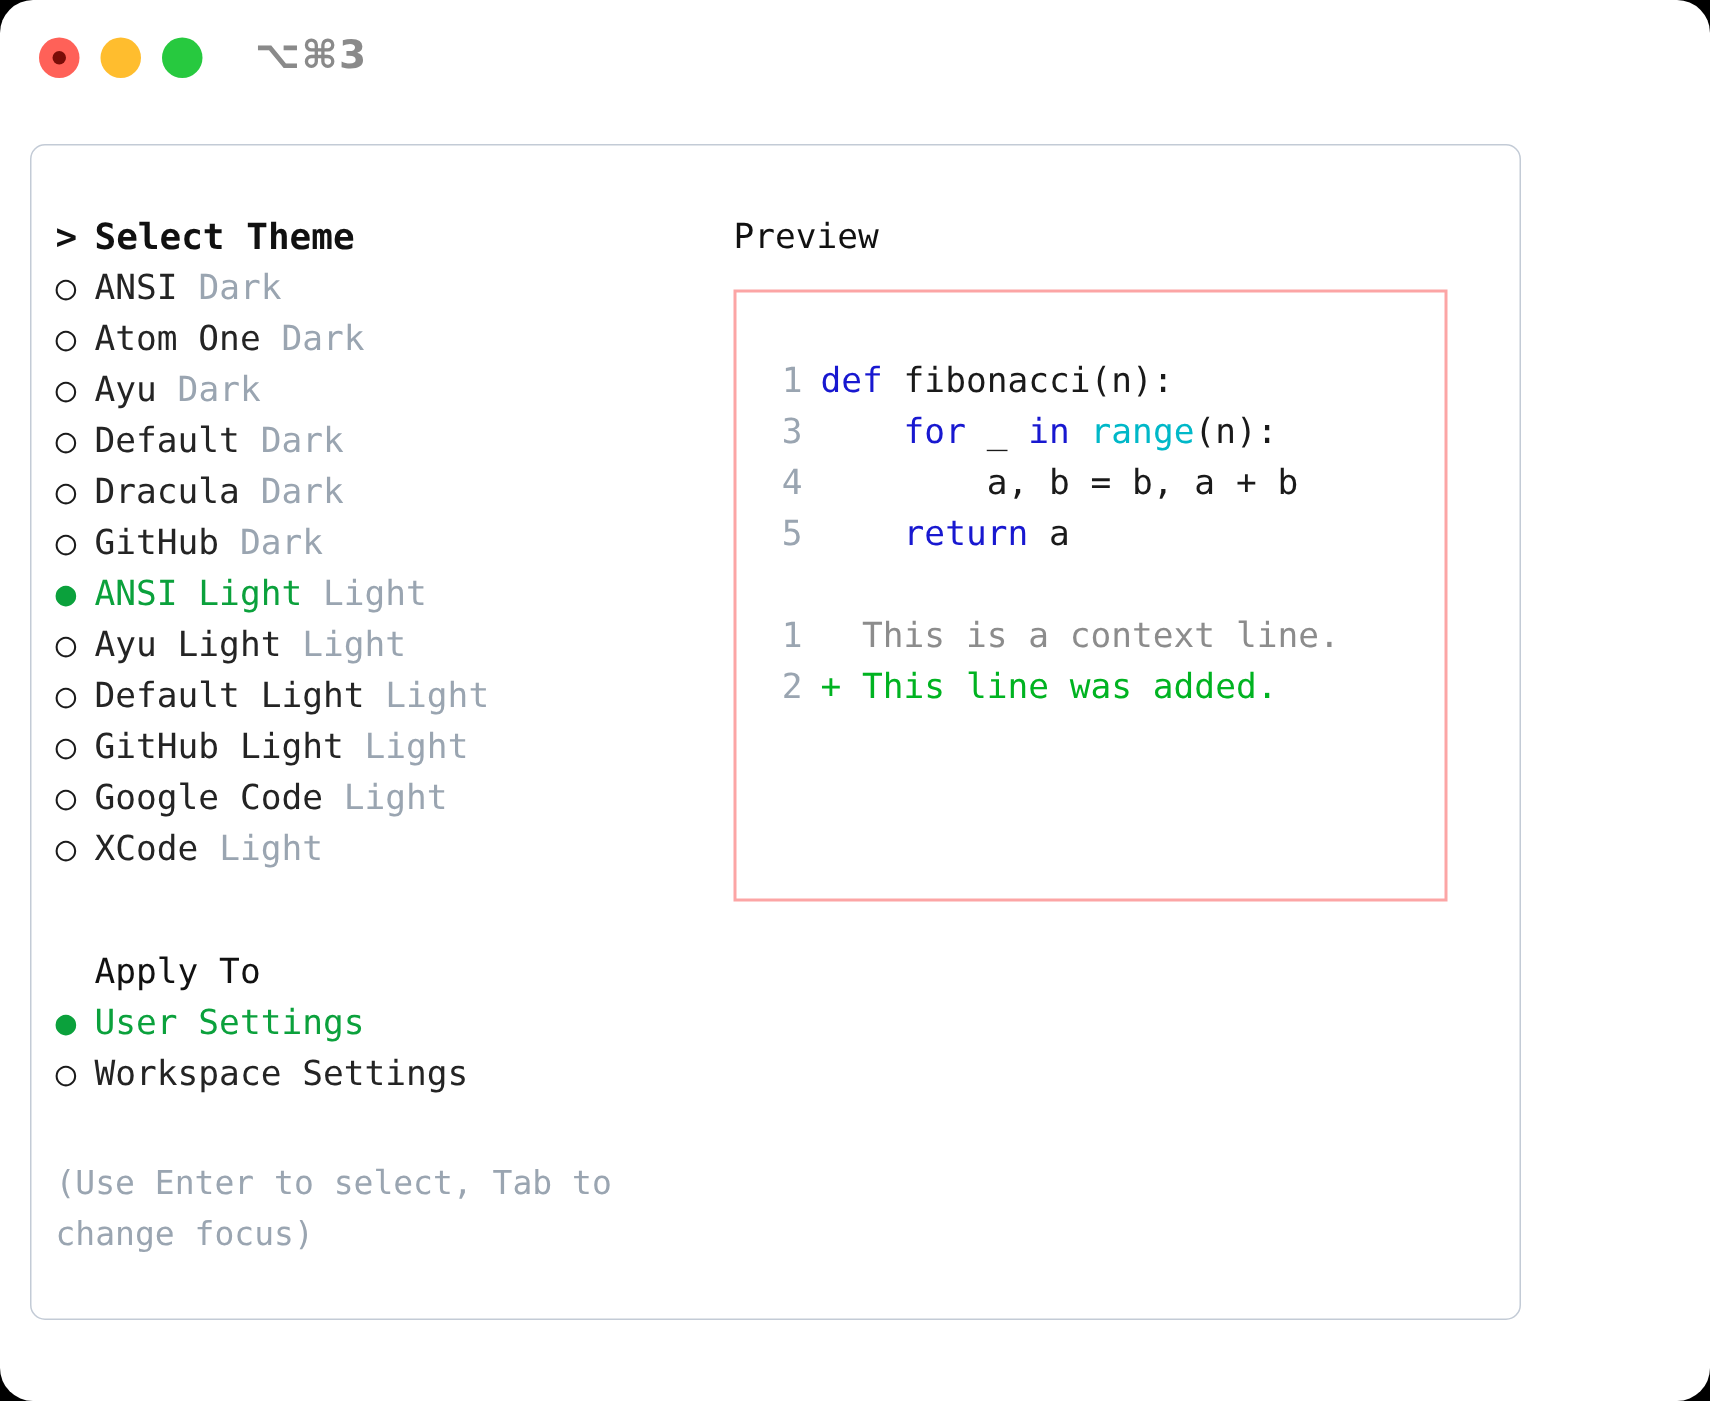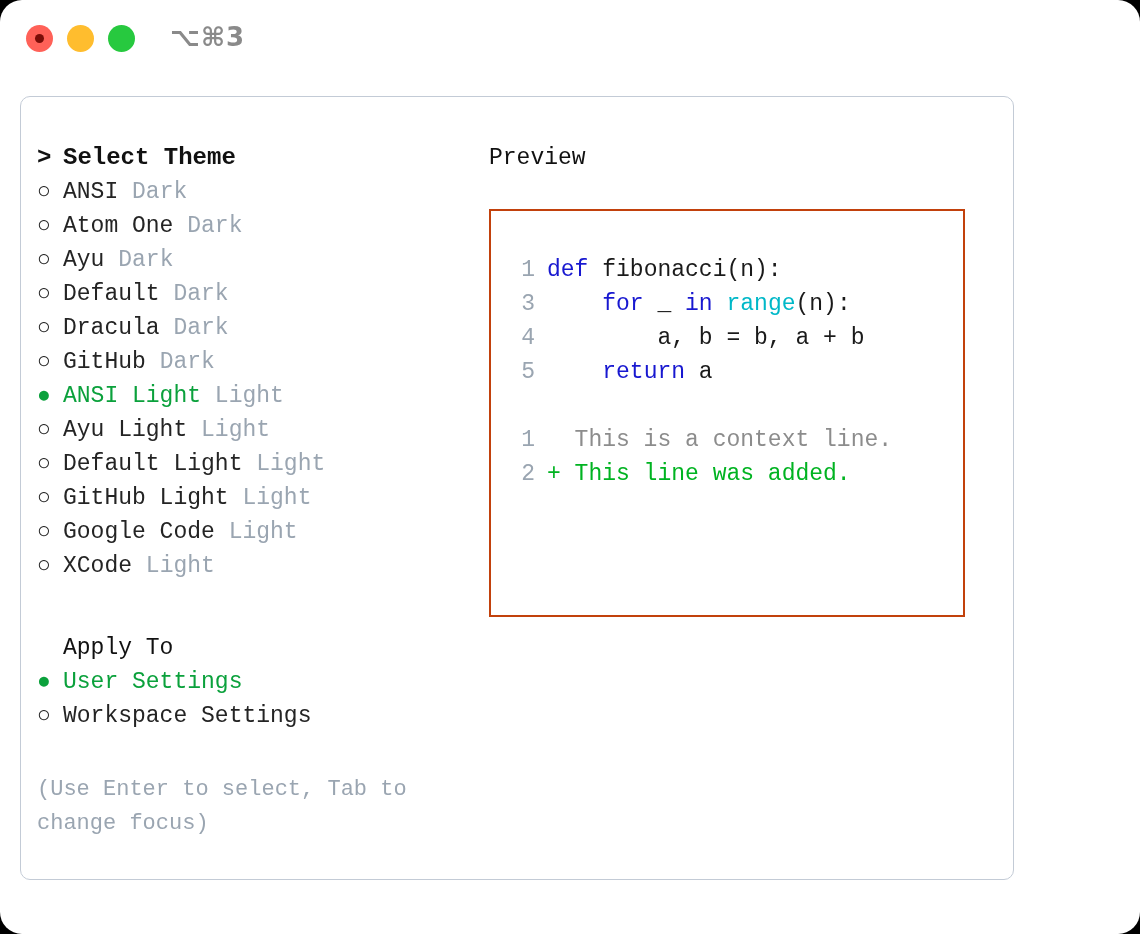--- a/index.html
+++ b/index.html
@@ -78,21 +78,20 @@
   #panel {
     position: absolute;
     left: 20px;
     top: 96px;
     width: 994px;
     height: 784px;
     border: 1.5px solid #c3cbd6;
     border-radius: 10px;
     box-sizing: border-box;
     background: #ffffff;
-    font-family: Liberation Mono, monospace;
   }
 
   
   #left-col {
     position: absolute;
     left: 16px;
     top: 44px;
     width: 440px;
   }
 
@@ -151,24 +150,24 @@
     width: 490px;
   }
   #preview-title {
     font-size: 23px;
     color: #111111;
     height: 34px;
     line-height: 34px;
     white-space: pre;
   }
   #preview-box {
-    margin-top: 34px;
+    margin-top: 18px;
     width: 476px;
     height: 408px;
-    border: 2px solid #c2410c;
+    border: 2px solid #fca5a5;
     box-sizing: border-box;
     background: #ffffff;
     padding: 42px 0 0 0;
   }
   .code-line {
     height: 34px;
     line-height: 34px;
     font-size: 23px;
     white-space: pre;
     padding-left: 18px;

